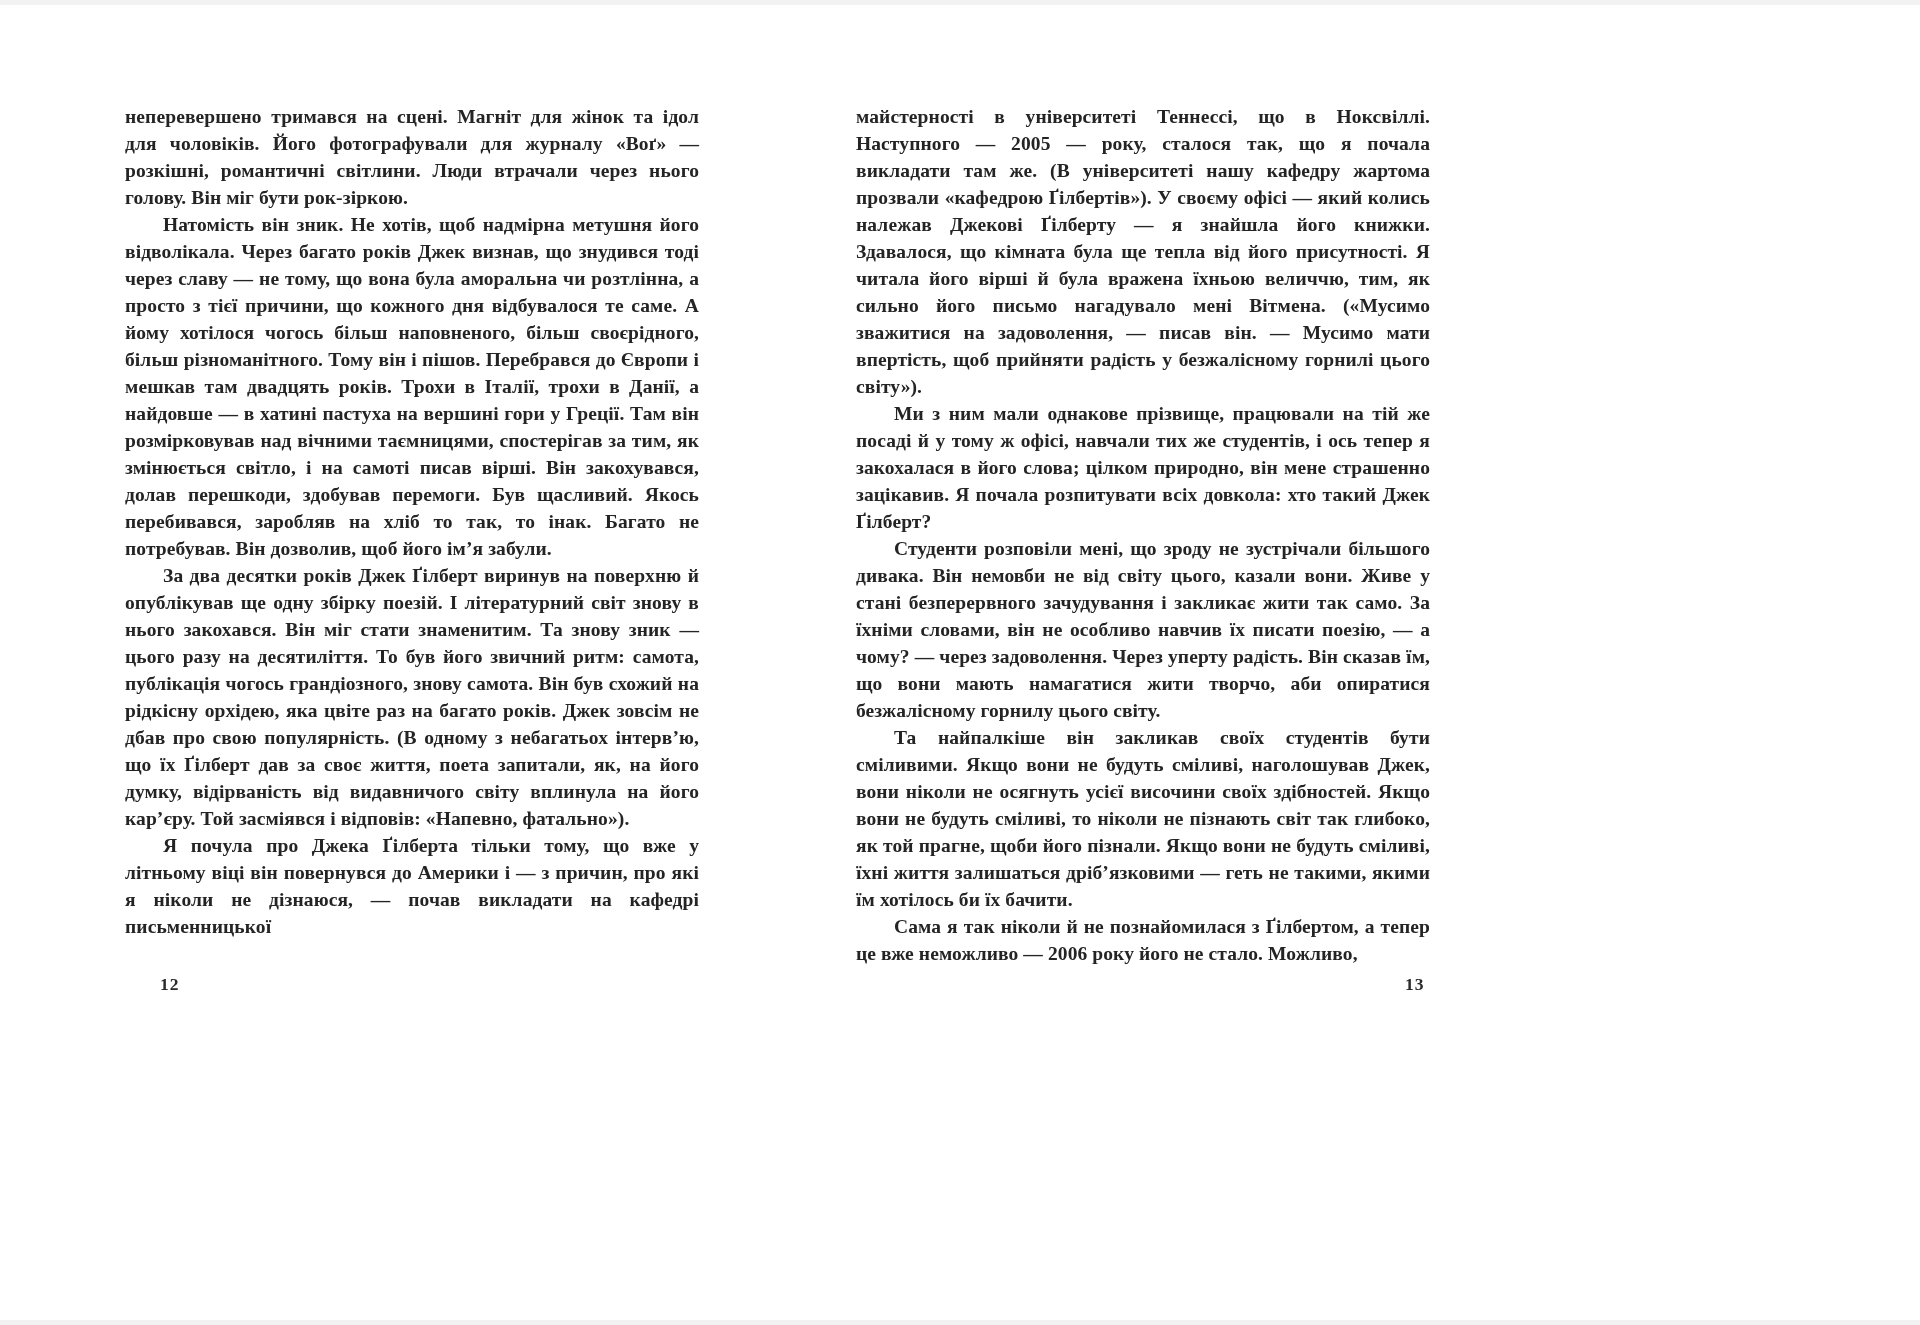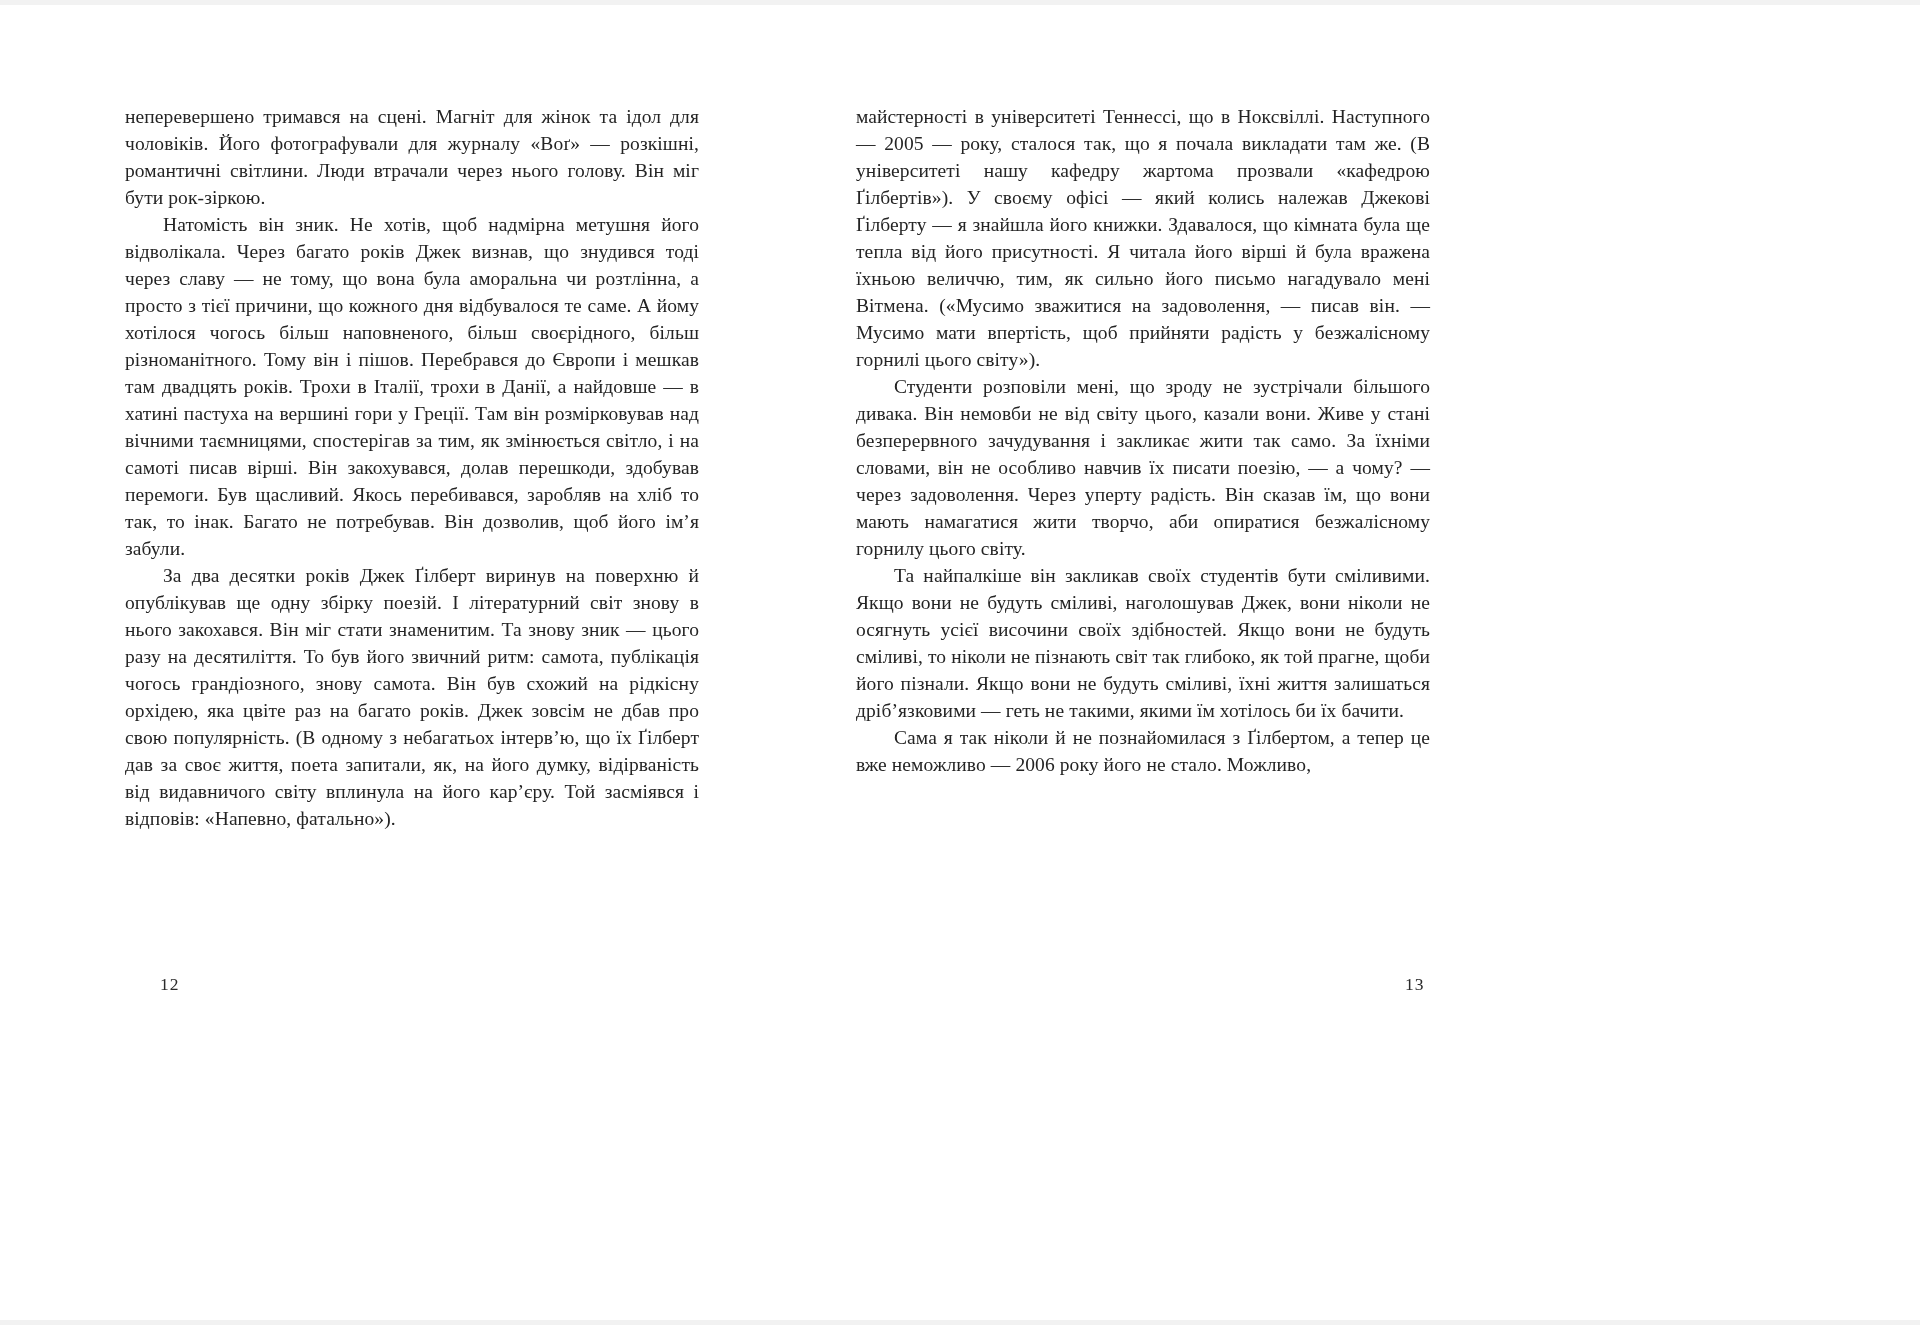--- a/index.html
+++ b/index.html
@@ -1,15 +1,15 @@
 <!DOCTYPE html>
 <html><head>
 <meta charset="utf-8">
 <style>
-  * { margin: 0; padding: 0; box-sizing: border-box; }
+  * { margin: 0; padding: 0; box-sizing: border-box; font-weight: bold; }
   html, body {
     width: 1920px;
     height: 1325px;
     background: #ffffff;
   }
   body {
     font-family: "Liberation Serif", "DejaVu Serif", serif;
     color: #242424;
     position: relative;
     overflow: hidden;
@@ -62,24 +62,26 @@
 
 <div class="spread">
 
   <div class="scan-edge top"></div>
   <div class="scan-edge bottom"></div>
 
   <div class="page-text left-col">
     <p class="cont">неперевершено тримався на сцені. Магніт для жінок та ідол для чоловіків. Його фотографували для журналу «Воґ» — розкішні, романтичні світлини. Люди втрачали через нього голову. Він міг бути рок-зіркою.</p>
     <p>Натомість він зник. Не хотів, щоб надмірна метушня його відволікала. Через багато років Джек визнав, що знудився тоді через славу — не тому, що вона була аморальна чи розтлінна, а просто з тієї причини, що кожного дня відбувалося те саме. А йому хотілося чогось більш наповненого, більш своєрідного, більш різноманітного. Тому він і пішов. Перебрався до Європи і мешкав там двадцять років. Трохи в Італії, трохи в Данії, а найдовше — в хатині пастуха на вершині гори у Греції. Там він розмірковував над вічними таємницями, спостерігав за тим, як змінюється світло, і на самоті писав вірші. Він закохувався, долав перешкоди, здобував перемоги. Був щасливий. Якось перебивався, заробляв на хліб то так, то інак. Багато не потребував. Він дозволив, щоб його ім’я забули.</p>
     <p>За два десятки років Джек Ґілберт виринув на поверхню й опублікував ще одну збірку поезій. І літературний світ знову в нього закохався. Він міг стати знаменитим. Та знову зник — цього разу на десятиліття. То був його звичний ритм: самота, публікація чогось грандіозного, знову самота. Він був схожий на рідкісну орхідею, яка цвіте раз на багато років. Джек зовсім не дбав про свою популярність. (В одному з небагатьох інтерв’ю, що їх Ґілберт дав за своє життя, поета запитали, як, на його думку, відірваність від видавничого світу вплинула на його кар’єру. Той засміявся і відповів: «Напевно, фатально»).</p>
+    <p>Я почула про Джека Ґілберта тільки тому, що вже у літньому віці він повернувся до Америки і — з причин, про які я ніколи не дізнаюся, — почав викладати на кафедрі письменницької</p>
   </div>
   <div class="page-number num-left">12</div>
 
   <div class="page-text right-col">
     <p class="cont">майстерності в університеті Теннессі, що в Ноксвіллі. Наступного — 2005 — року, сталося так, що я почала викладати там же. (В університеті нашу кафедру жартома прозвали «кафедрою Ґілбертів»). У своєму офісі — який колись належав Джекові Ґілберту — я знайшла його книжки. Здавалося, що кімната була ще тепла від його присутності. Я читала його вірші й була вражена їхньою величчю, тим, як сильно його письмо нагадувало мені Вітмена. («Мусимо зважитися на задоволення, — писав він. — Мусимо мати впертість, щоб прийняти радість у безжалісному горнилі цього світу»).</p>
+    <p>Ми з ним мали однакове прізвище, працювали на тій же посаді й у тому ж офісі, навчали тих же студентів, і ось тепер я закохалася в його слова; цілком природно, він мене страшенно зацікавив. Я почала розпитувати всіх довкола: хто такий Джек Ґілберт?</p>
     <p>Студенти розповіли мені, що зроду не зустрічали більшого дивака. Він немовби не від світу цього, казали вони. Живе у стані безперервного зачудування і закликає жити так само. За їхніми словами, він не особливо навчив їх писати поезію, — а чому? — через задоволення. Через уперту радість. Він сказав їм, що вони мають намагатися жити творчо, аби опиратися безжалісному горнилу цього світу.</p>
     <p>Та найпалкіше він закликав своїх студентів бути сміливими. Якщо вони не будуть сміливі, наголошував Джек, вони ніколи не осягнуть усієї височини своїх здібностей. Якщо вони не будуть сміливі, то ніколи не пізнають світ так глибоко, як той прагне, щоби його пізнали. Якщо вони не будуть сміливі, їхні життя залишаться дріб’язковими — геть не такими, якими їм хотілось би їх бачити.</p>
     <p>Сама я так ніколи й не познайомилася з Ґілбертом, а тепер це вже неможливо — 2006 року його не стало. Можливо,</p>
   </div>
   <div class="page-number num-right">13</div>
 
 </div>
 
 </body></html>

